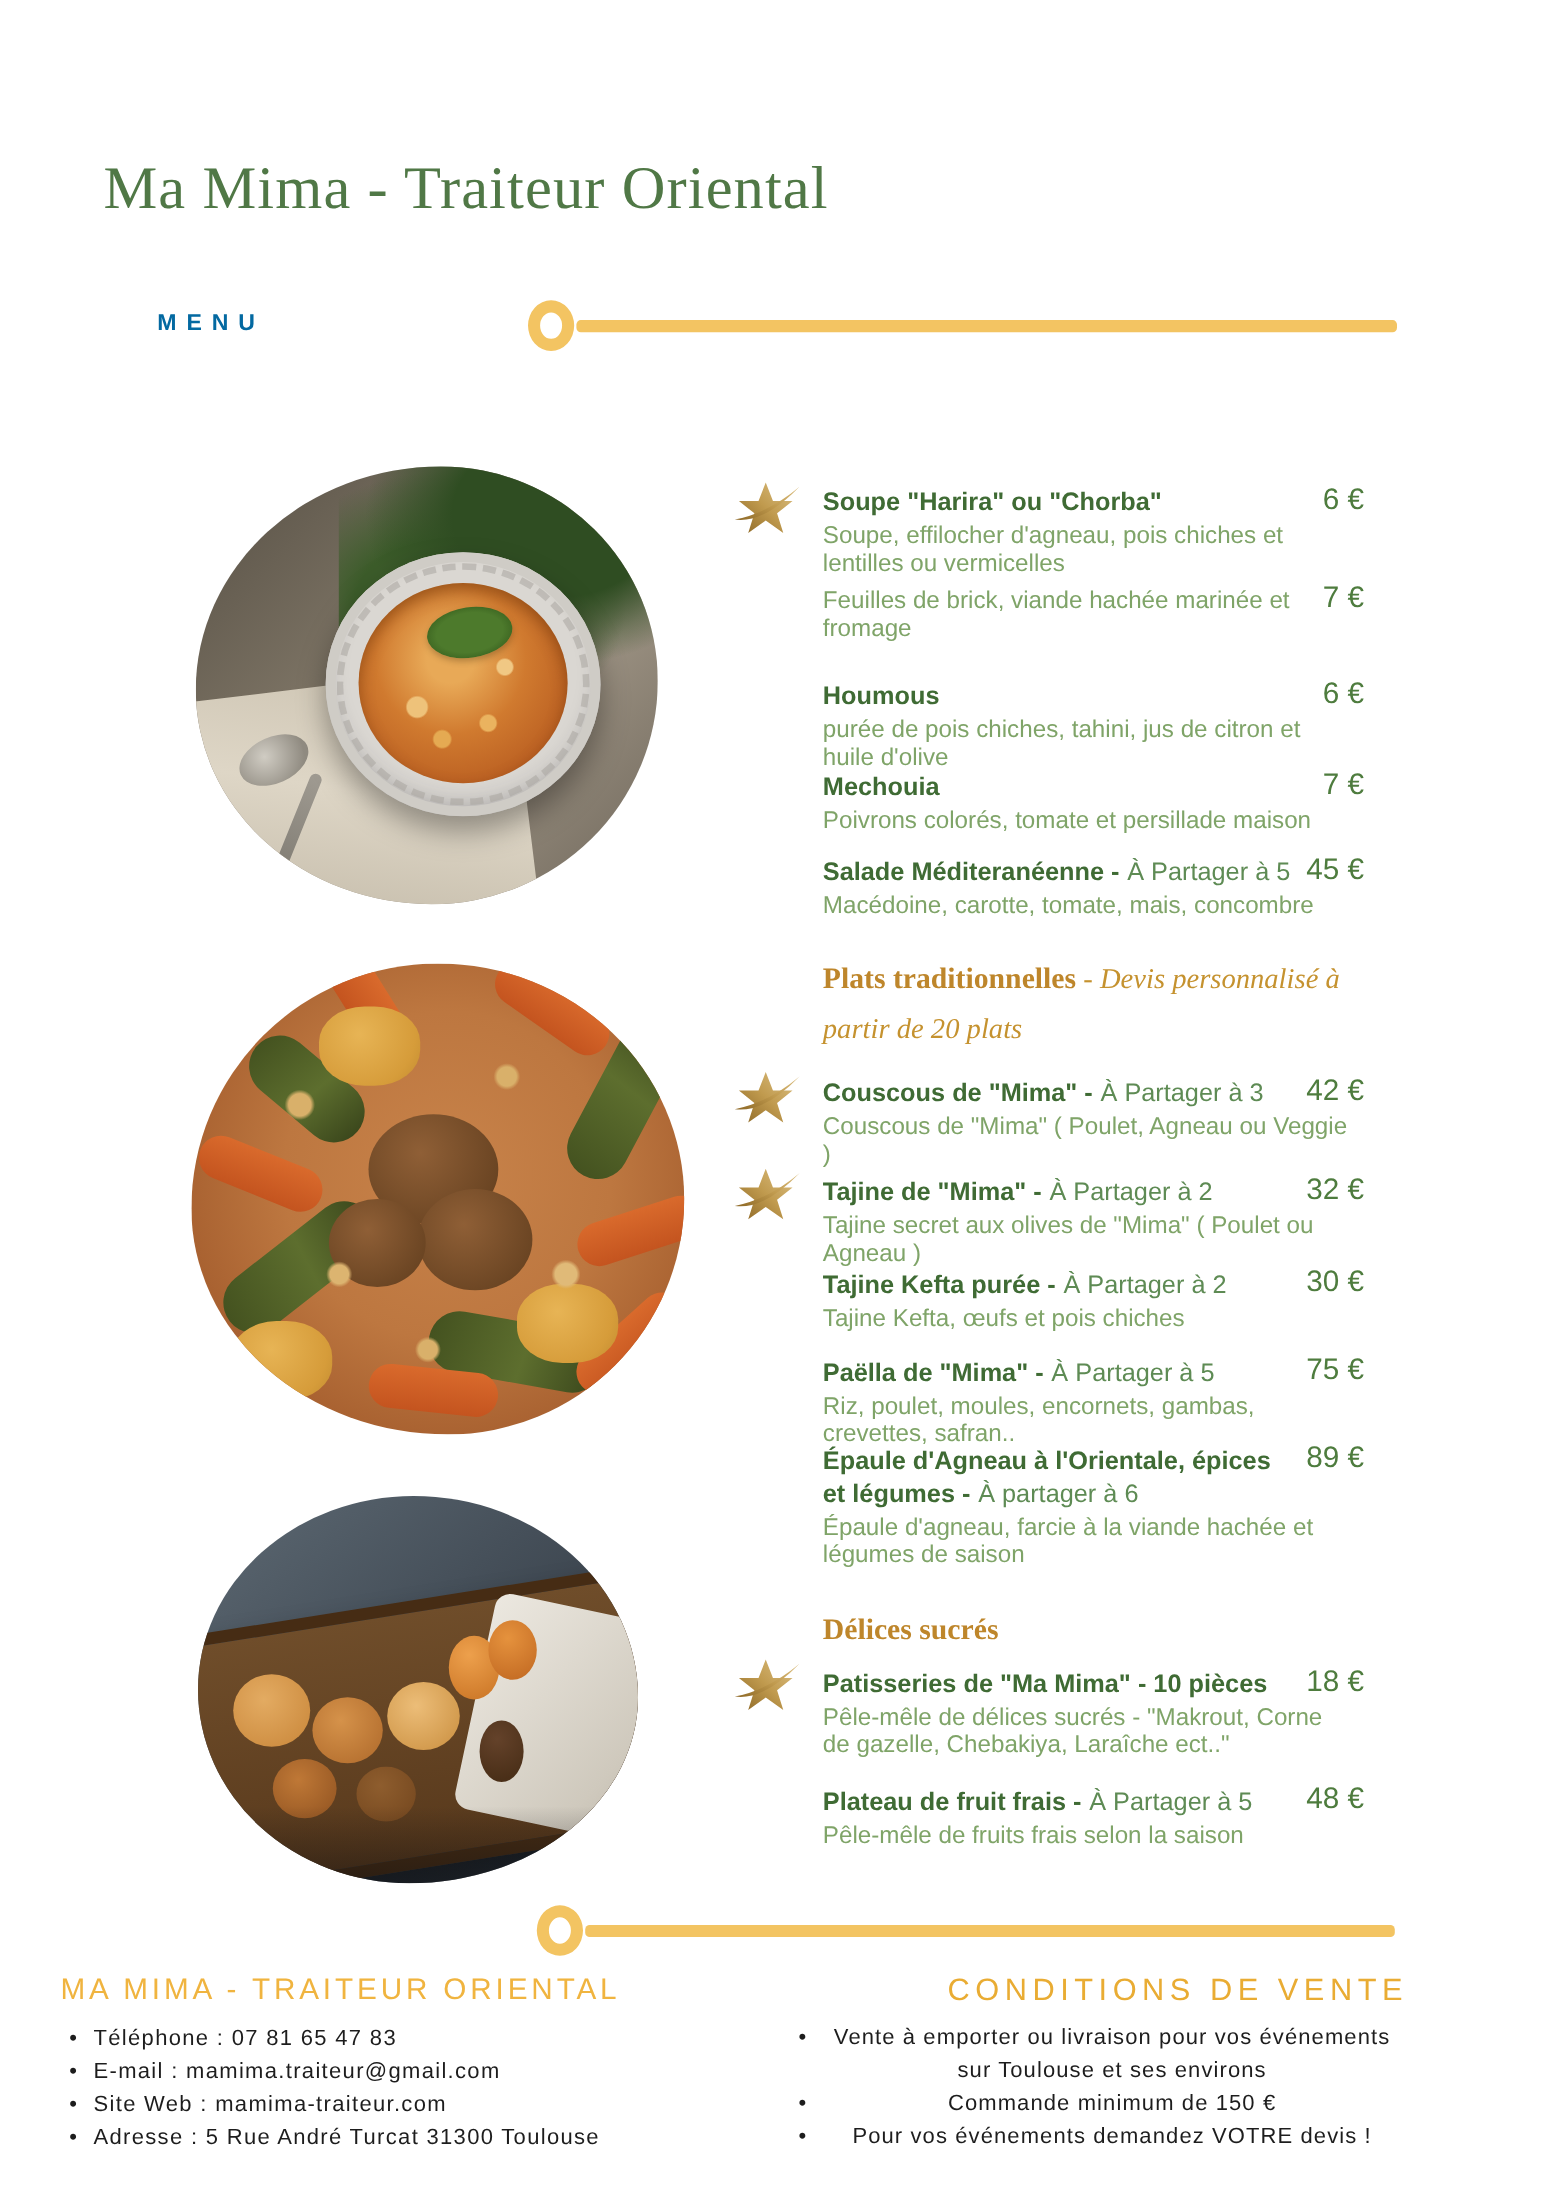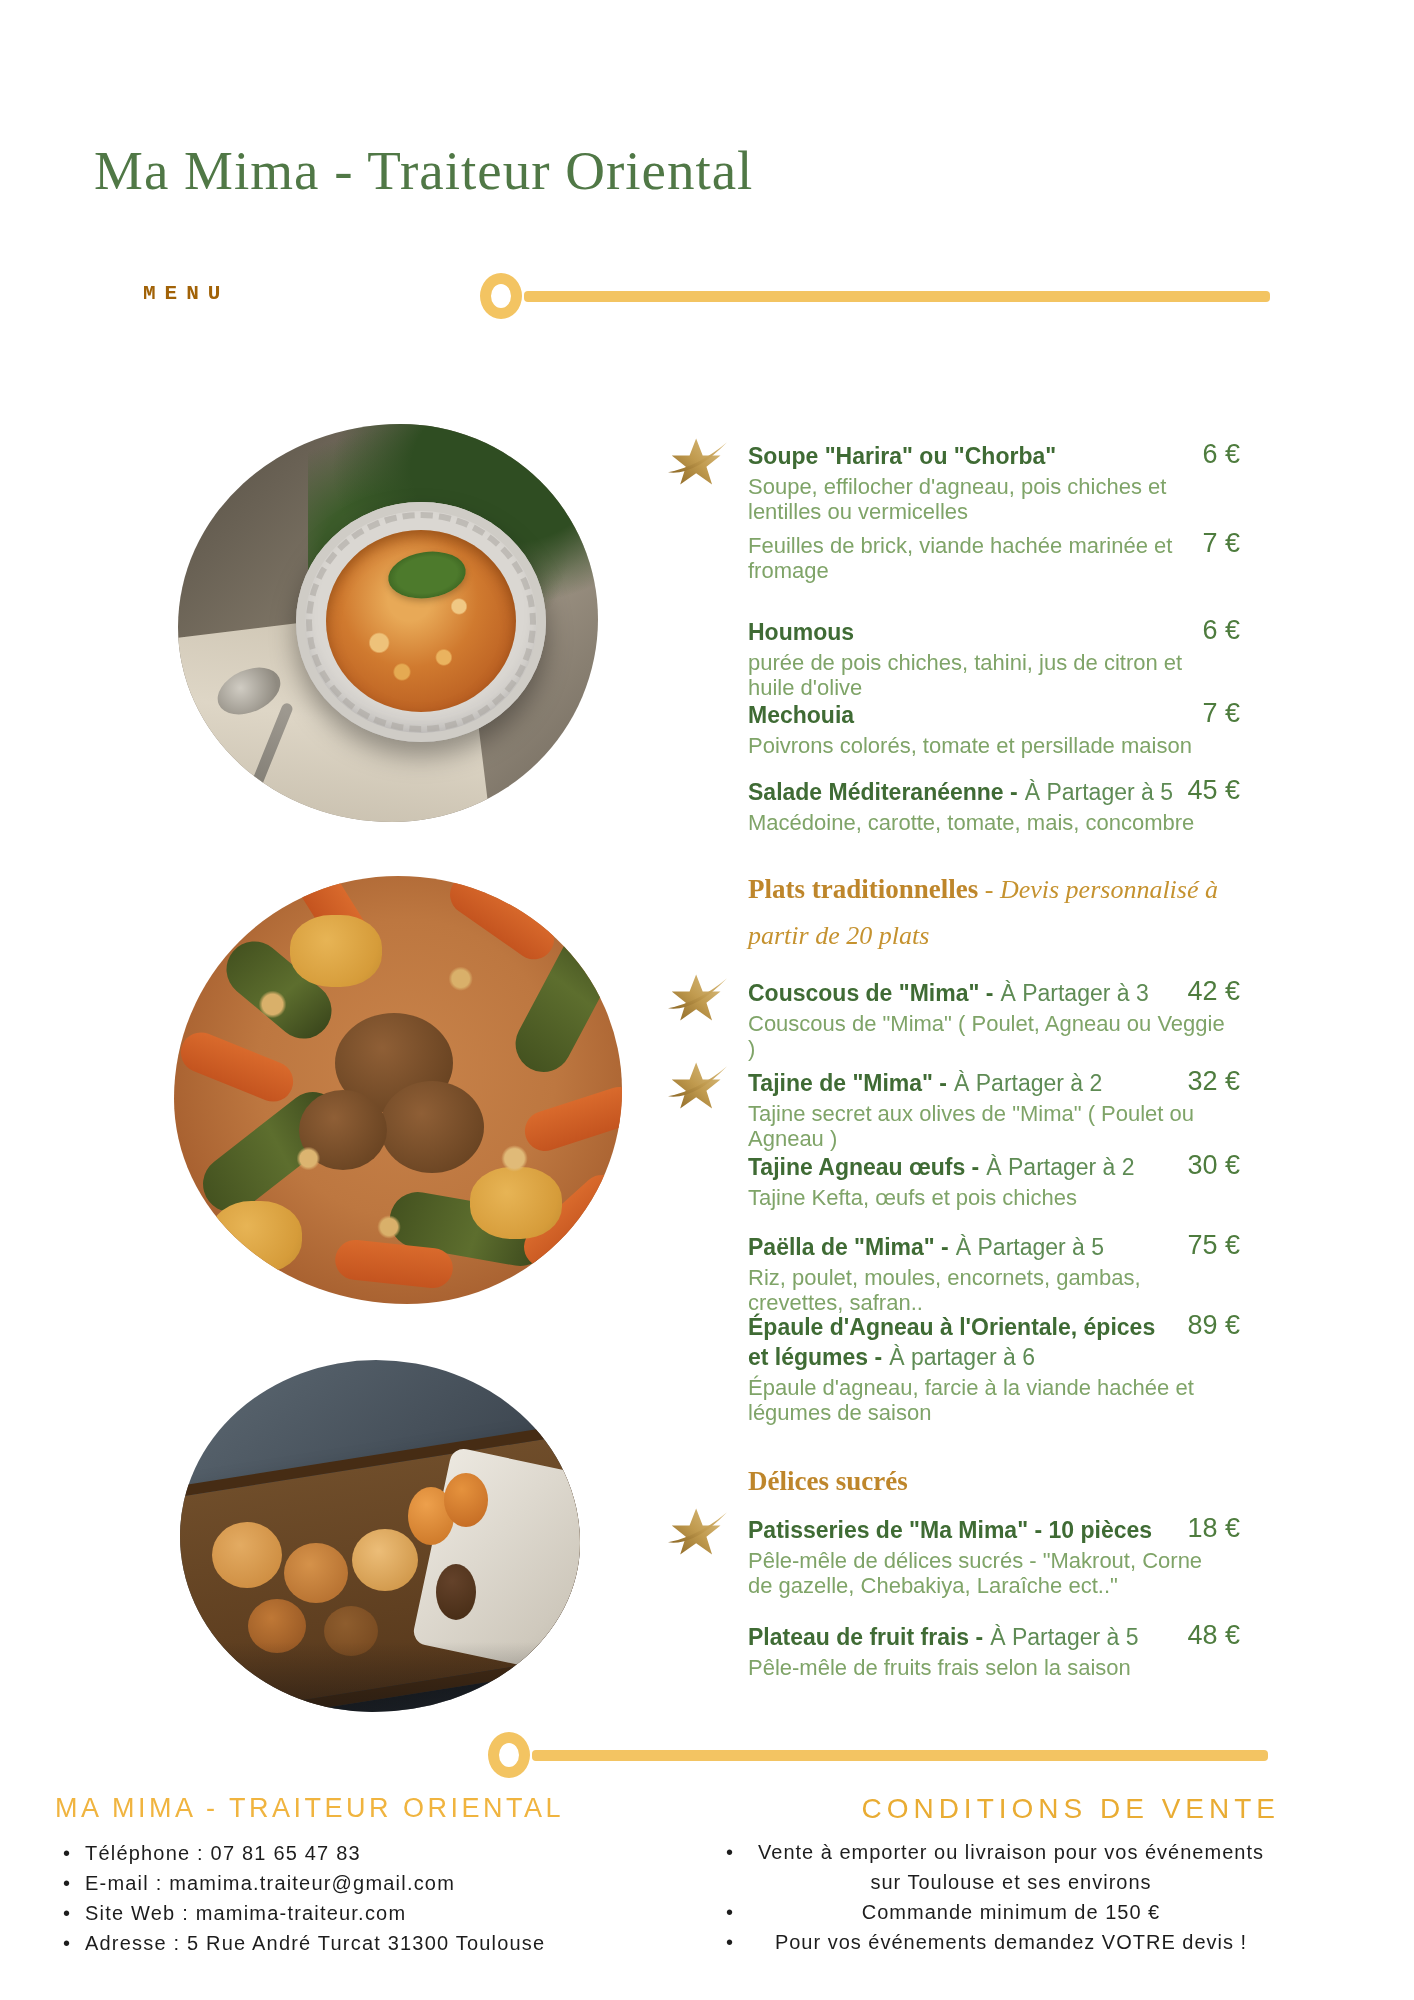--- a/index.html
+++ b/index.html
@@ -3,21 +3,21 @@
 <meta charset="utf-8">
 <style>
   html,body{margin:0;padding:0;background:#fff;}
   .page{position:relative;width:1414px;height:2000px;background:#ffffff;overflow:hidden;
         font-family:"Liberation Sans","DejaVu Sans",sans-serif;}
 
   
   .page-title{position:absolute;left:94px;top:140px;font-family:"Liberation Serif","DejaVu Serif",serif;
               font-size:55px;line-height:62px;font-weight:400;color:#507846;letter-spacing:1px;white-space:nowrap;}
   .menu-label{position:absolute;left:143px;top:282px;font-size:21px;font-weight:700;
-              letter-spacing:9px;color:#a16207;font-family:Liberation Mono, monospace;}
+              letter-spacing:9px;color:#0369a1;}
 
   
   .divider{position:absolute;display:flex;align-items:center;}
   .divider .ring{width:20px;height:24px;border:11px solid #F3C462;border-radius:50%;flex:0 0 auto;}
   .divider .bar{height:11px;background:#F3C462;flex:1 1 auto;margin-left:2px;border-radius:4px;}
   .divider-top{left:480px;top:273px;width:790px;}
   .divider-bottom{left:488px;top:1732px;width:780px;}
 
   
   .photo{position:absolute;overflow:hidden;}
@@ -245,21 +245,21 @@
     <div class="name"><span class="nm">Couscous de "Mima" -</span><span class="sfx">À Partager à 3</span></div>
     <div class="desc">Couscous de "Mima" ( Poulet, Agneau ou Veggie )</div>
   </div>
   <div class="item" style="top:1068px;">
     <div class="price">32 €</div>
     <div class="name"><span class="nm">Tajine de "Mima" -</span><span class="sfx">À Partager à 2</span></div>
     <div class="desc">Tajine secret aux olives de "Mima" ( Poulet ou Agneau )</div>
   </div>
   <div class="item" style="top:1152px;">
     <div class="price">30 €</div>
-    <div class="name"><span class="nm">Tajine Agneau œufs -</span><span class="sfx">À Partager à 2</span></div>
+    <div class="name"><span class="nm">Tajine Kefta purée -</span><span class="sfx">À Partager à 2</span></div>
     <div class="desc">Tajine Kefta, œufs et pois chiches</div>
   </div>
   <div class="item" style="top:1232px;">
     <div class="price">75 €</div>
     <div class="name"><span class="nm">Paëlla de "Mima" -</span><span class="sfx">À Partager à 5</span></div>
     <div class="desc">Riz, poulet, moules, encornets, gambas, crevettes, safran..</div>
   </div>
   <div class="item" style="top:1312px;">
     <div class="price">89 €</div>
     <div class="name"><span class="nm">Épaule d'Agneau à l'Orientale, épices et légumes -</span><span class="sfx">À partager à 6</span></div>

